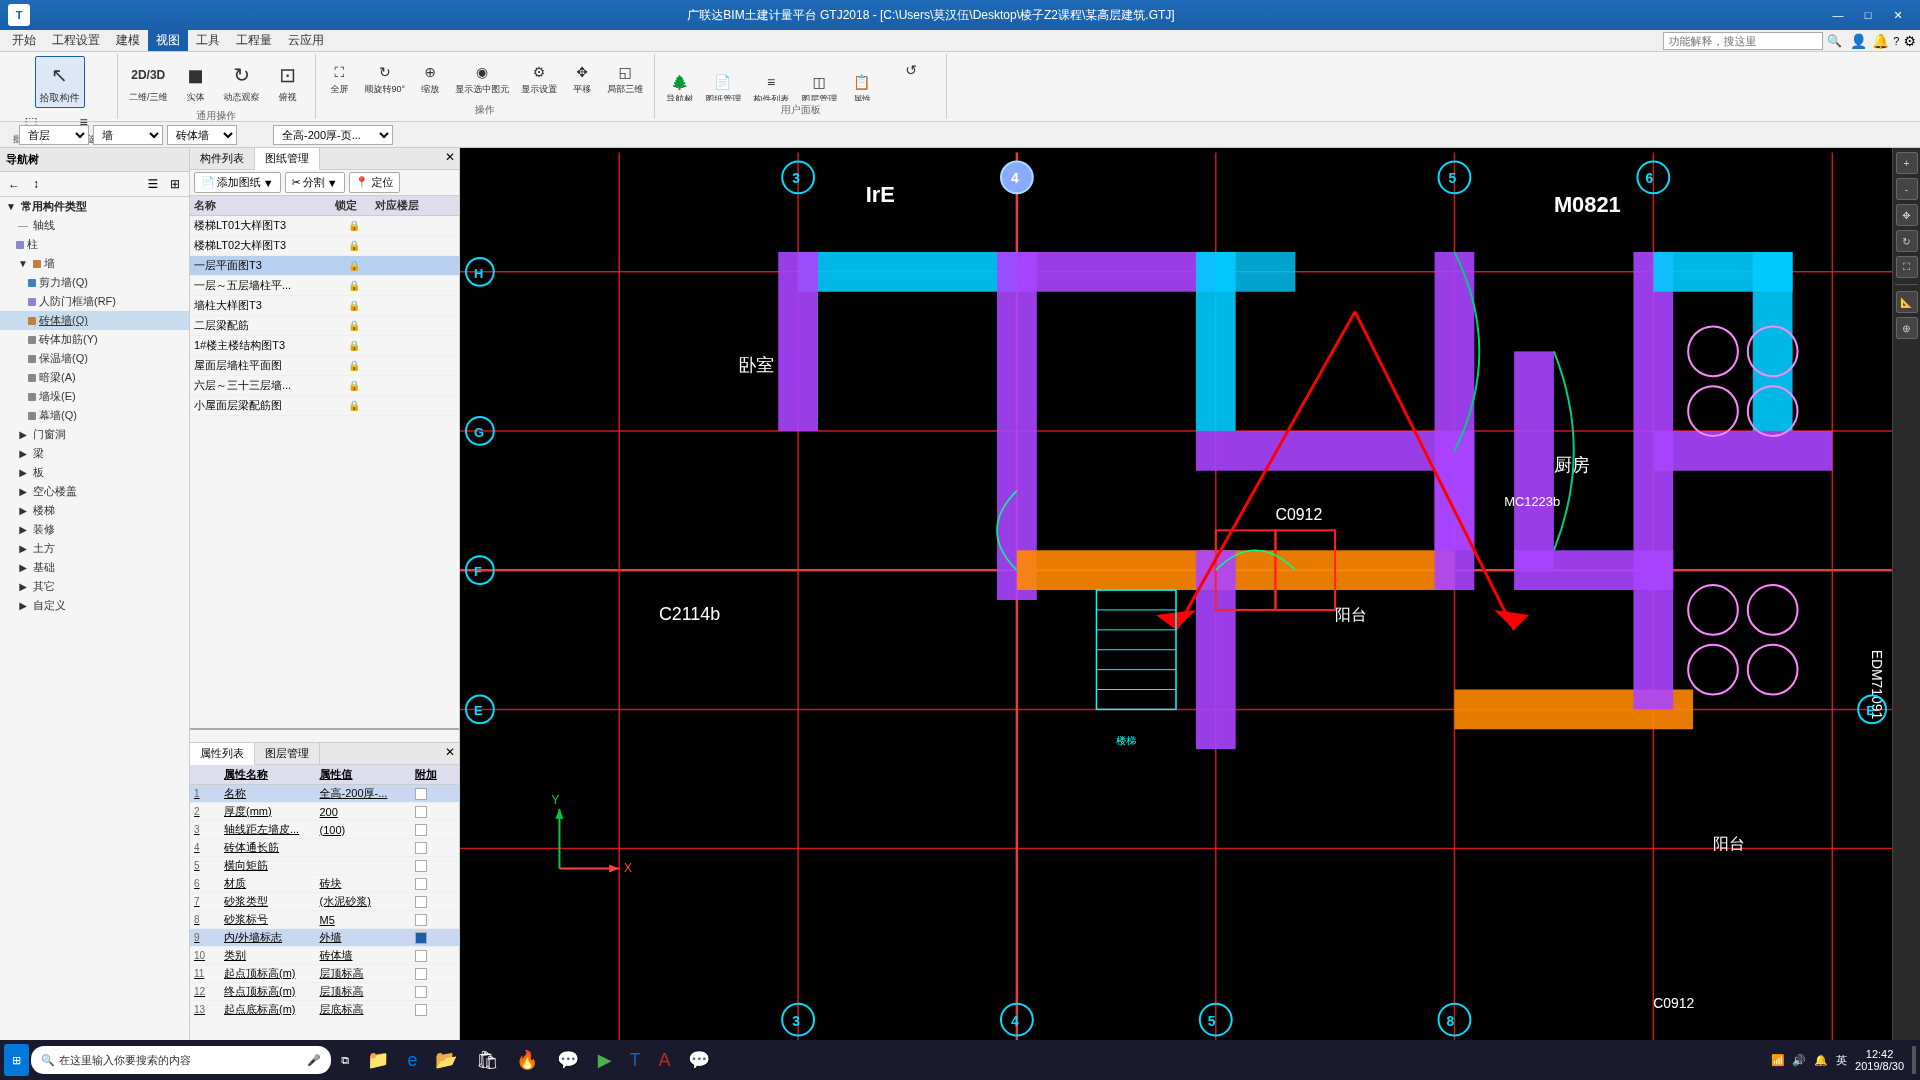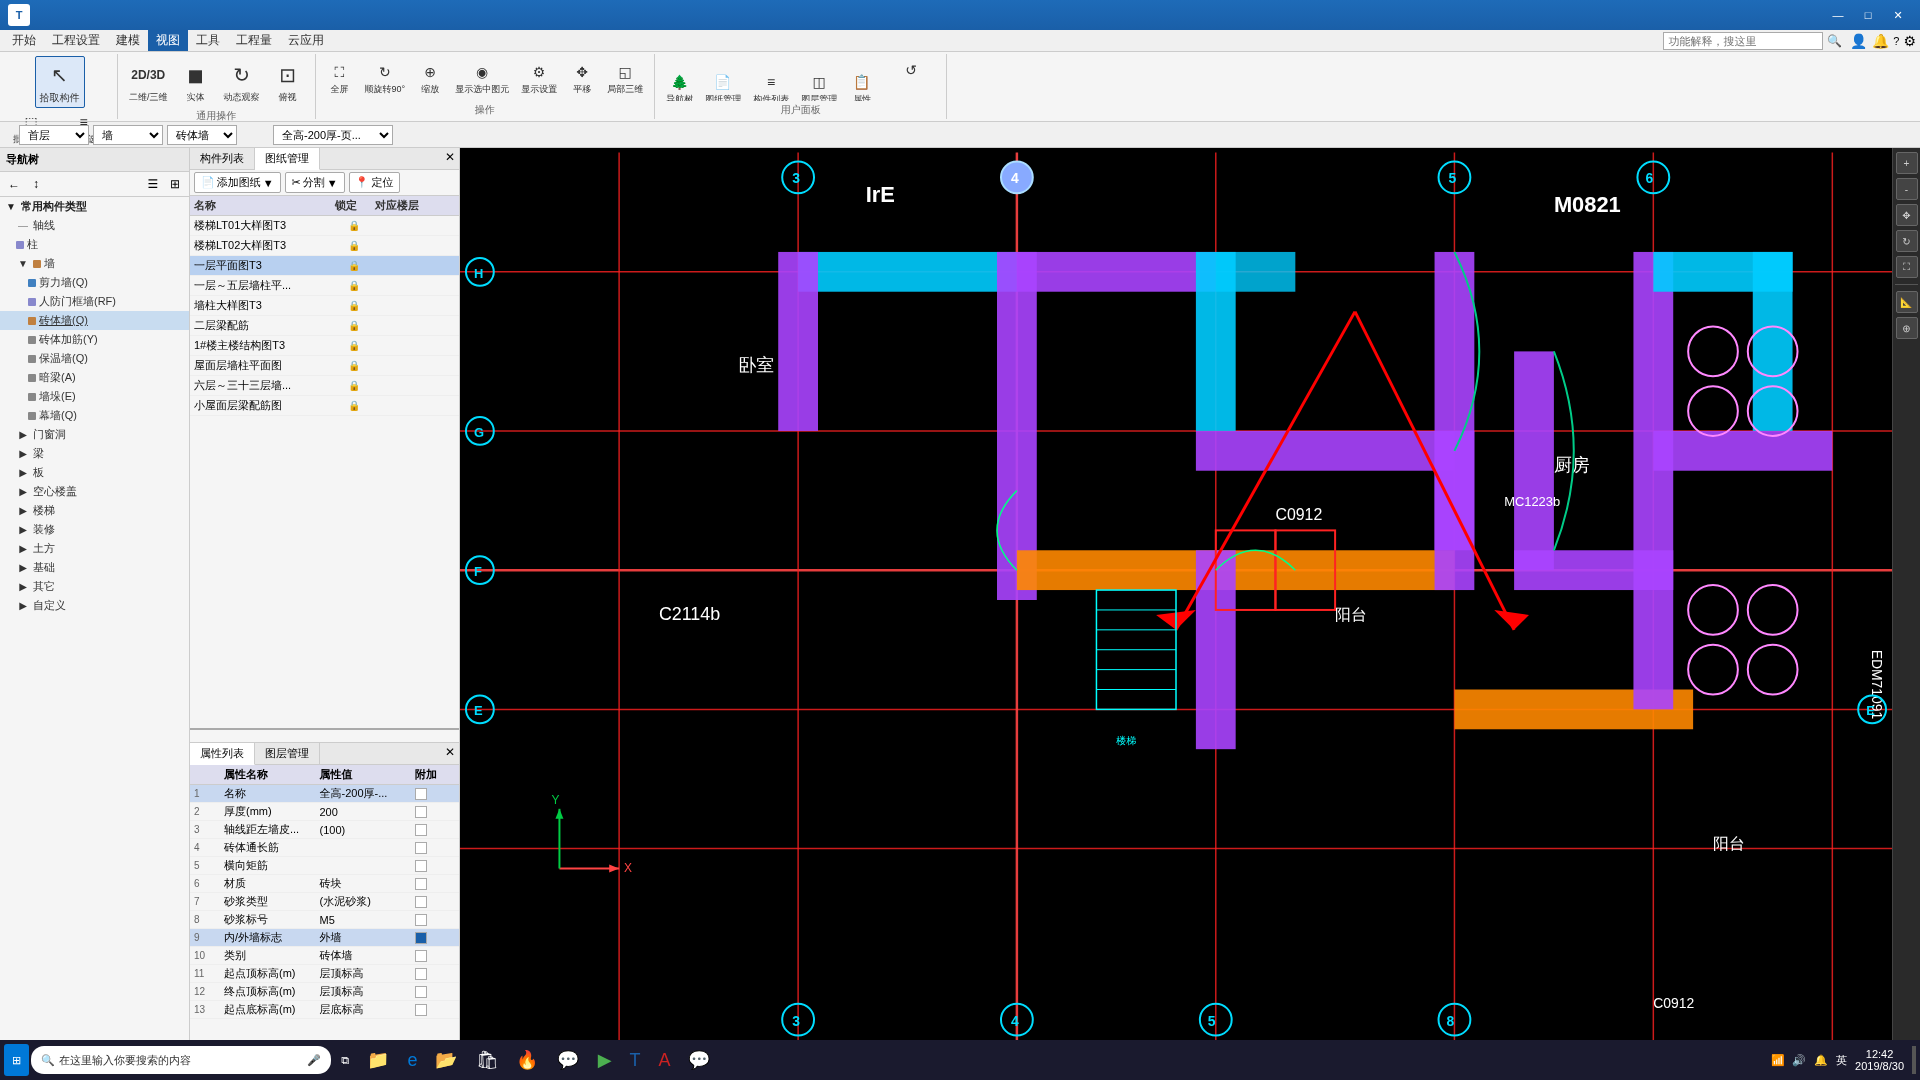--- a/index.html
+++ b/index.html
@@ -56,21 +56,21 @@
     .draw-btn { display: flex; align-items: center; gap: 2px; padding: 2px 6px; border: 1px solid #aaa; background: white; cursor: pointer; font-size: 11px; border-radius: 2px; }
     #drawing-list { flex: 1; overflow-y: auto; }
     .drawing-header { display: grid; grid-template-columns: 1fr 40px 80px; background: #dde; padding: 2px 4px; font-size: 11px; font-weight: bold; color: #333; border-bottom: 1px solid #ccc; }
     .drawing-row { display: grid; grid-template-columns: 1fr 40px 80px; padding: 2px 4px; font-size: 11px; border-bottom: 1px solid #eee; cursor: pointer; align-items: center; }
     .drawing-row.selected { background: #b8d0f0; }
     .lock-icon { font-size: 10px; text-align: center; }
 
     
     #props-panel { background: #f5f5f5; border-top: 1px solid #ccc; }
     #props-tabs { display: flex; border-bottom: 1px solid #ccc; background: #e8e8e8; }
-    #props-list { overflow-y: auto; max-height: 270px; }
+    #props-list { overflow-y: auto; max-height: 270px; text-decoration: underline; }
     .props-header { display: grid; grid-template-columns: 30px 1fr 1fr 40px; background: #dde; padding: 2px 4px; font-size: 11px; font-weight: bold; border-bottom: 1px solid #ccc; }
     .props-row { display: grid; grid-template-columns: 30px 1fr 1fr 40px; padding: 1px 4px; font-size: 11px; border-bottom: 1px solid #eee; align-items: center; }
     .props-row.highlighted { background: #c8d8f0; }
     .props-num { color: #666; font-size: 10px; }
     .checkbox { width: 12px; height: 12px; border: 1px solid #aaa; display: inline-block; background: white; }
     .checkbox.checked { background: #1a5fa8; }
 
     
     #cad-view { flex: 1; background: #000000; position: relative; overflow: hidden; }
 
@@ -88,20 +88,21 @@
     #cad-right { width: 28px; background: #2a2a2a; border-left: 1px solid #444; display: flex; flex-direction: column; align-items: center; padding: 4px 2px; gap: 4px; }
     .cad-tool-btn { width: 22px; height: 22px; background: #444; border: 1px solid #666; display: flex; align-items: center; justify-content: center; cursor: pointer; font-size: 10px; color: #ccc; border-radius: 2px; }
   </style>
 </head>
 <body>
 
 <div id="title-bar">
   <div style="display:flex;align-items:center;">
     <div class="logo">T</div>
   </div>
+  <div class="title-text">广联达BIM土建计量平台 GTJ2018 - [C:\Users\莫汉伍\Desktop\棱子Z2课程\某高层建筑.GTJ]</div>
   <div class="window-controls">
     <button class="win-btn">—</button>
     <button class="win-btn">□</button>
     <button class="win-btn close">✕</button>
   </div>
 </div>
 
 <div id="menu-bar">
   <div class="menu-item">开始</div>
   <div class="menu-item">工程设置</div>

